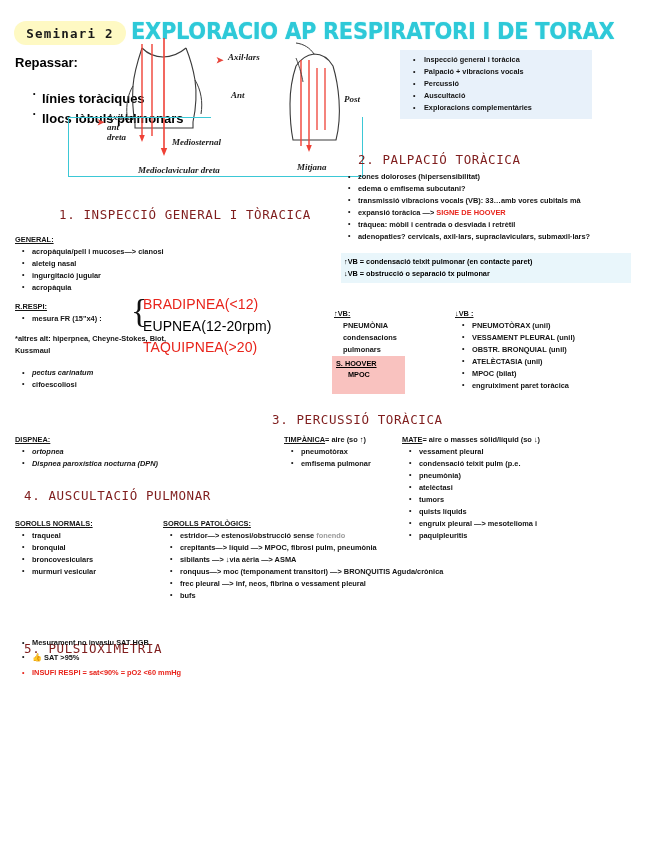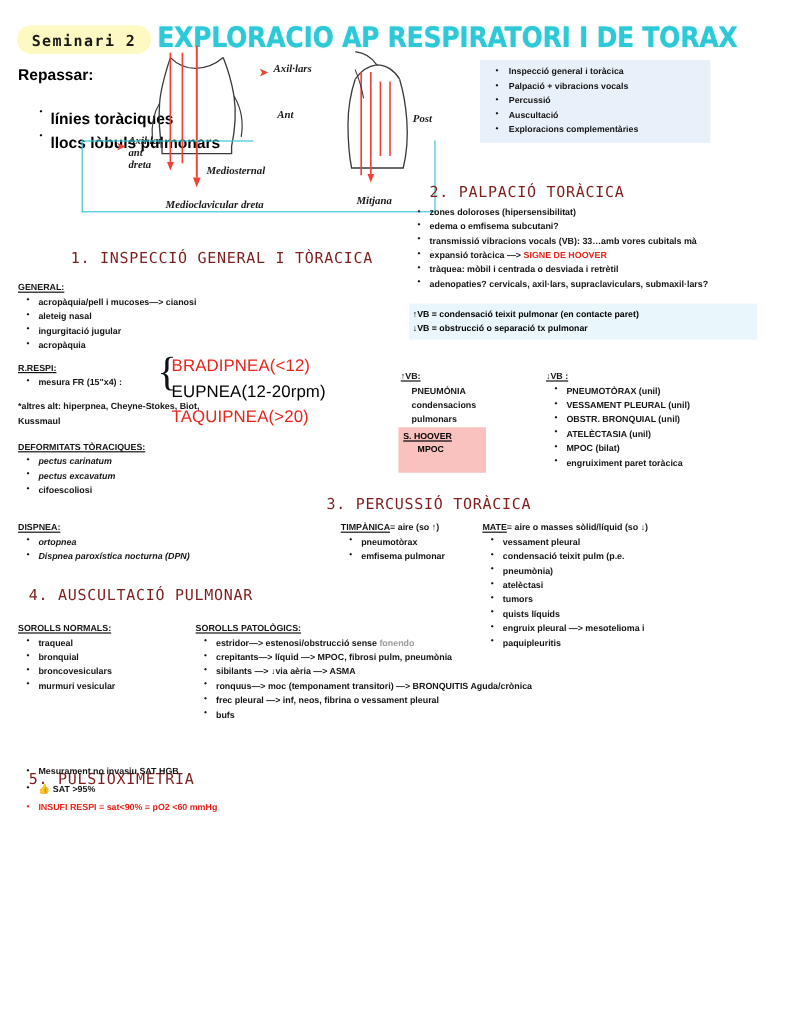--- a/index.html
+++ b/index.html
@@ -254,24 +254,22 @@
   <div class="rates">
     <div class="r1">BRADIPNEA(&lt;12)</div>
     <div class="r2">EUPNEA(12-20rpm)</div>
     <div class="r3">TAQUIPNEA(&gt;20)</div>
   </div>
 
   <div class="blk" style="left:15px; top:333px; width:230px; white-space:pre-line;">*altres alt: hiperpnea, Cheyne-Stokes, Biot,
 Kussmaul</div>
 
   <div class="blk" style="left:15px; top:367px; width:220px;">
-    <span class="sub">DEFORMITATS TÒRACIQUES:</span>
     <ul>
       <li class="ital">pectus carinatum</li>
-      <li class="ital">pectus excavatum</li>
       <li>cifoescoliosi</li>
     </ul>
   </div>
 
   <div class="blk" style="left:15px; top:434px; width:240px;">
     <span class="sub">DISPNEA:</span>
     <ul>
       <li class="ital">ortopnea</li>
       <li class="ital">Dispnea paroxística nocturna (DPN)</li>
     </ul>

